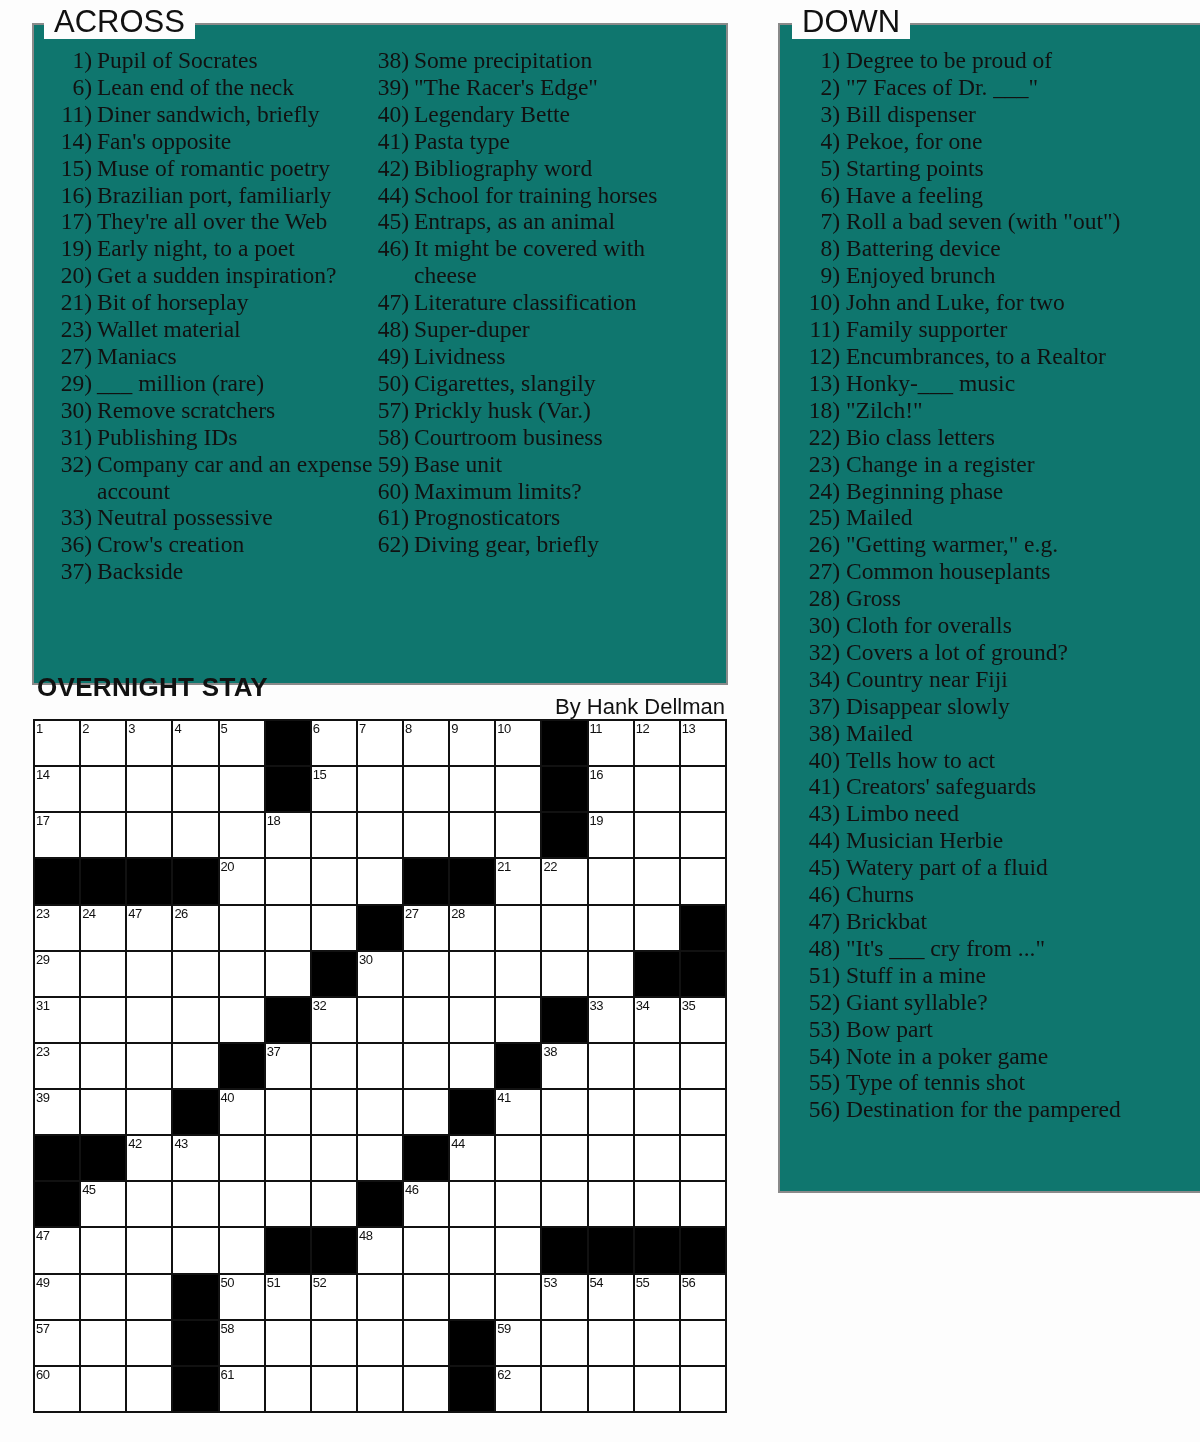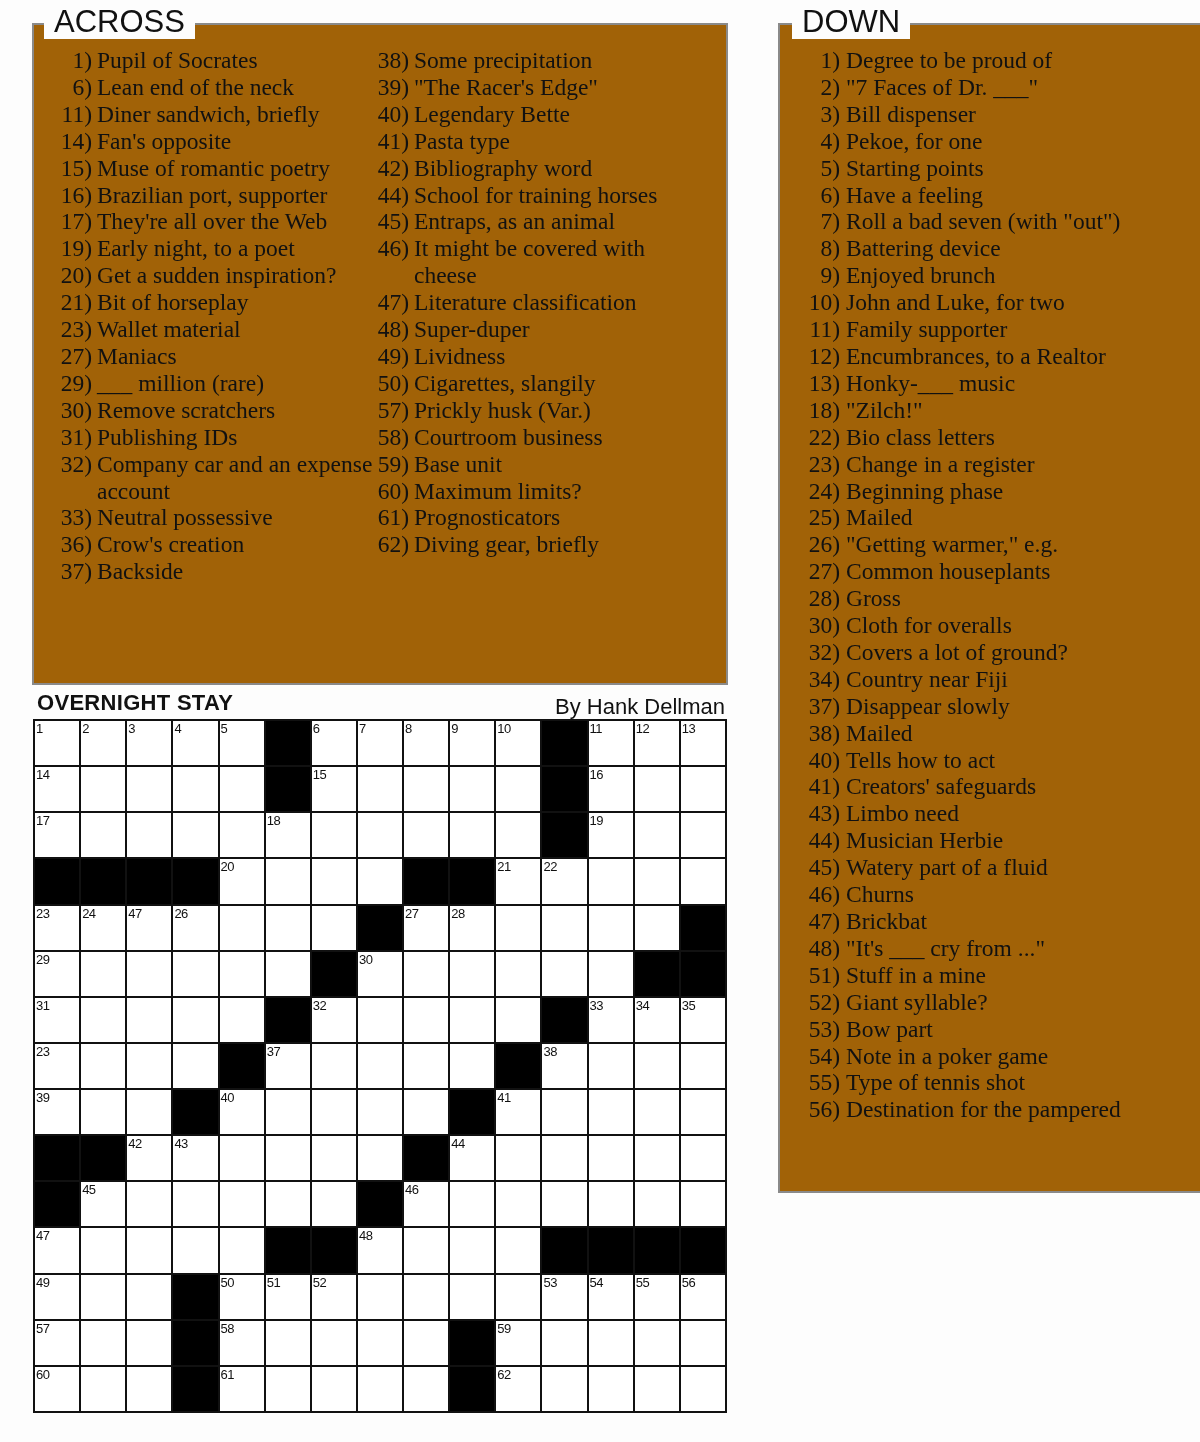--- a/index.html
+++ b/index.html
@@ -2,21 +2,21 @@
 <html><head>
 <meta charset="utf-8">
 <style>
   html, body { margin: 0; padding: 0; background: #fdfdfd; }
   body { width: 1200px; height: 1442px; position: relative; overflow: hidden; color: #111; }
 
   .fieldset {
     position: absolute;
     border: 2px solid #8a8a8a;
     box-sizing: border-box;
-    background: #a16207;
+    background: #0f766e;
   }
   .legend {
     position: absolute;
     top: -20px;
     background: #fdfdfd;
     padding: 0 10px;
     font-family: "Liberation Sans", sans-serif;
     font-size: 31px;
     line-height: 34px;
     color: #111;
@@ -43,23 +43,23 @@
   .clue .txt { white-space: normal; padding-left: 5px; }
   #across-col-1 { left: 18px; width: 330px; }
   #across-col-1 .num { width: 40px; }
   #across-col-2 { left: 340px; width: 320px; }
   #across-col-2 .num { width: 35px; }
   #down-col { left: 18px; width: 410px; }
   #down-col .num { width: 42px; }
   #down-col .txt { padding-left: 6px; font-family: Liberation Serif, serif; }
 
   #puzzle-title {
-    position: absolute; left: 37px; top: 690px;
+    position: absolute; left: 37px; top: 672px;
     font-family: "Liberation Sans", sans-serif;
-    font-weight: bold; font-size: 22px; letter-spacing: 0.3px;
+    font-weight: bold; font-size: 26px; letter-spacing: 0.3px;
   }
   #puzzle-byline {
     position: absolute; right: 475px; top: 694px;
     font-family: "Liberation Sans", sans-serif;
     font-size: 22px;
   }
 
   #grid {
     position: absolute; left: 33px; top: 719px;
     width: 694px; height: 694px;
@@ -106,21 +106,21 @@
       <li class="clue">
         <span class="num">14)</span>
         <span class="txt">Fan's opposite</span>
       </li>
       <li class="clue">
         <span class="num">15)</span>
         <span class="txt">Muse of romantic poetry</span>
       </li>
       <li class="clue">
         <span class="num">16)</span>
-        <span class="txt">Brazilian port, supporter</span>
+        <span class="txt">Brazilian port, familiarly</span>
       </li>
       <li class="clue">
         <span class="num">17)</span>
         <span class="txt">They're all over the Web</span>
       </li>
       <li class="clue">
         <span class="num">19)</span>
         <span class="txt">Early night, to a poet</span>
       </li>
       <li class="clue">

